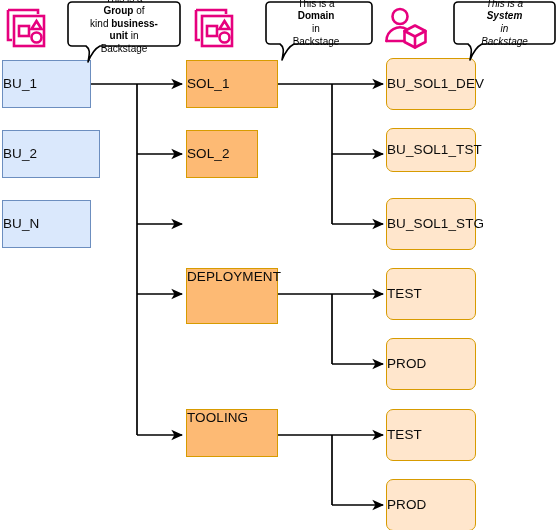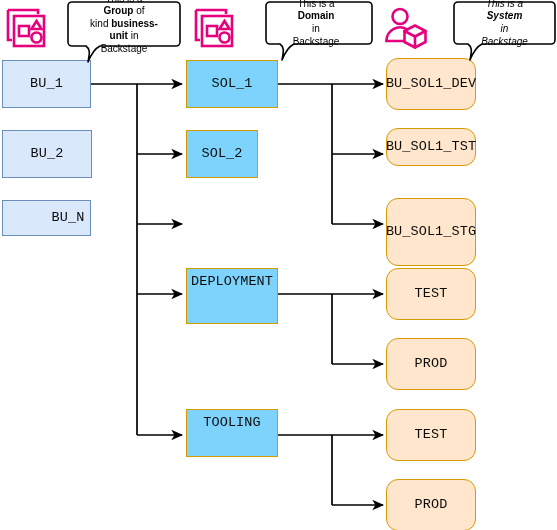--- a/index.html
+++ b/index.html
@@ -18,46 +18,43 @@
     position:absolute;
     left:0; top:0;
     width:557px; height:530px;
     pointer-events:none;
   }
   .node{
     position:absolute;
     box-sizing:border-box;
     display:flex;
     align-items:center;
-    justify-content:center;
     font-size:13.5px;
     color:#0b0b0b;
     letter-spacing:.1px;
     line-height:1.15;
     text-align:center;
-    font-family:Liberation Mono, monospace;
   }
   .node.bu{
     background:#dae8fc;
     border:1px solid #6c8ebf;
     border-radius:0;
   }
   .node.mid{
-    background:#7dd3fc;
+    background:#fdba74;
     border:1px solid #d79b00;
     border-radius:0;
   }
   .node.sys{
     background:#ffe6cc;
     border:1px solid #d79b00;
-    border-radius:12px;
+    border-radius:7px;
   }
   .node.topalign{
     align-items:flex-start;
-    padding-top:5px;
   }
   .icon{
     position:absolute;
   }
   .callout{
     position:absolute;
   }
   .callout .ctext{
     position:absolute;
     box-sizing:border-box;
@@ -109,47 +106,47 @@
       <path d="M 278 435 L 332 435"></path>
       <path d="M 332 435 L 332 505"></path>
       <path d="M 332 435 L 383 435" marker-end="url(#arrow)"></path>
       <path d="M 332 505 L 383 505" marker-end="url(#arrow)"></path>
     </g>
   </svg>
 
   <div class="node bu" style="left:2px;top:60px;width:89px;height:48px;">
     <span>BU_1</span>
   </div>
-  <div class="node bu" style="left:2px;top:130px;width:90px;height:48px;">
+  <div class="node bu" style="left:2px;top:130px;width:98px;height:48px;">
     <span>BU_2</span>
   </div>
-  <div class="node bu" style="left:2px;top:200px;width:89px;height:36px;padding-left:43px;">
+  <div class="node bu" style="left:2px;top:200px;width:89px;height:48px;">
     <span>BU_N</span>
   </div>
 
   <div class="node mid" style="left:186px;top:60px;width:92px;height:48px;">
     <span>SOL_1</span>
   </div>
   <div class="node mid" style="left:186px;top:130px;width:72px;height:48px;">
     <span>SOL_2</span>
   </div>
   <div class="node mid topalign" style="left:186px;top:268px;width:92px;height:56px;">
     <span>DEPLOYMENT</span>
   </div>
   <div class="node mid topalign" style="left:186px;top:409px;width:92px;height:48px;">
     <span>TOOLING</span>
   </div>
 
   <div class="node sys" style="left:386px;top:58px;width:90px;height:52px;">
     <span>BU_SOL1_DEV</span>
   </div>
-  <div class="node sys" style="left:386px;top:128px;width:90px;height:38px;">
+  <div class="node sys" style="left:386px;top:128px;width:90px;height:44px;">
     <span>BU_SOL1_TST</span>
   </div>
-  <div class="node sys" style="left:386px;top:198px;width:90px;height:68px;">
+  <div class="node sys" style="left:386px;top:198px;width:90px;height:52px;">
     <span>BU_SOL1_STG</span>
   </div>
   <div class="node sys" style="left:386px;top:268px;width:90px;height:52px;">
     <span>TEST</span>
   </div>
   <div class="node sys" style="left:386px;top:338px;width:90px;height:52px;">
     <span>PROD</span>
   </div>
   <div class="node sys" style="left:386px;top:409px;width:90px;height:52px;">
     <span>TEST</span>

